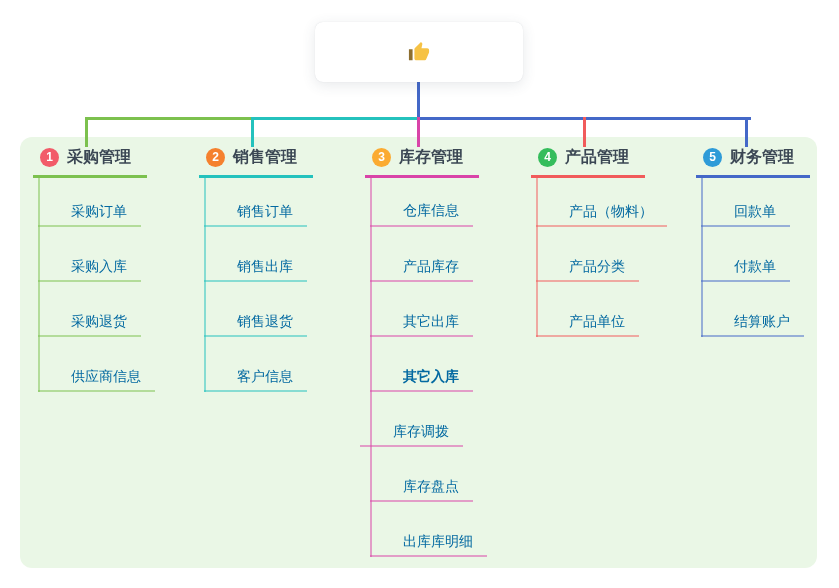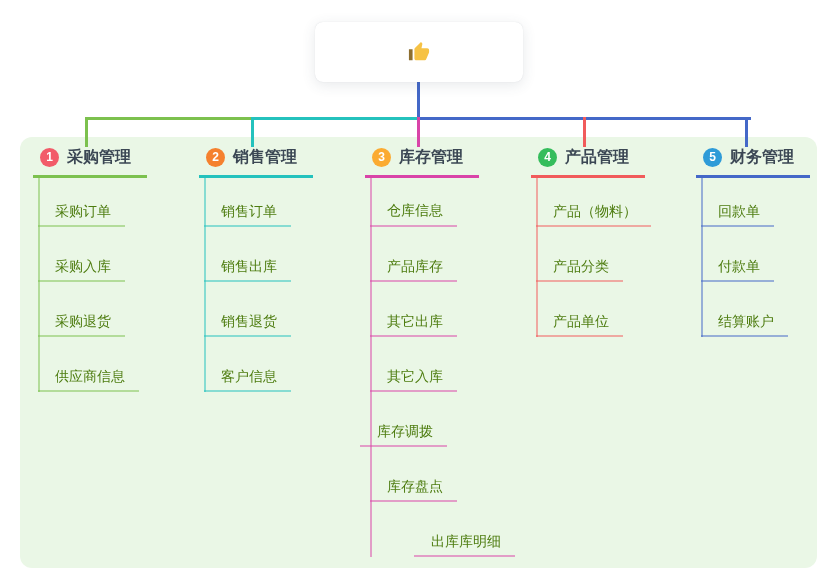--- a/index.html
+++ b/index.html
@@ -16,22 +16,22 @@
              font-size:20px;font-weight:500;color:#3d4654;z-index:5;}
   .root-node svg{display:block;}
   .root-stem{position:absolute;left:417px;top:80px;width:3px;height:38px;background:#4468c8;}
 
   .branch-title{position:absolute;top:146px;display:flex;align-items:center;
                 padding:0 16px 7px 7px;border-bottom:3px solid;height:22px;
                 font-size:16px;font-weight:600;color:#3b4754;white-space:nowrap;z-index:4;}
   .badge{display:inline-flex;align-items:center;justify-content:center;
          width:19px;height:19px;border-radius:50%;color:#fff;font-size:12px;
          font-weight:700;margin-right:8px;flex:0 0 auto;}
-  .child-node{position:absolute;padding:0 14px 7px 17px;border-bottom:2px solid;
-              font-size:14px;color:#4d7c0f;white-space:nowrap;line-height:14px;z-index:3;}
+  .child-node{position:absolute;padding:0 14px 7px 33px;border-bottom:2px solid;
+              font-size:14px;color:#0369a1;white-space:nowrap;line-height:14px;z-index:3;}
   .vline{position:absolute;width:2px;z-index:2;}
   .drop{position:absolute;width:3px;height:30px;top:117px;z-index:2;}
   .hline{position:absolute;top:117px;height:3px;z-index:2;}
 </style>
 </head>
 <body>
 
 <div id="canvas">
   <div class="panel"></div>
 
@@ -77,24 +77,24 @@
       <div class="child-node" style="left: 204px; top: 259px; border-bottom-color: rgba(36, 194, 189, 0.5);">销售出库</div>
       <div class="child-node" style="left: 204px; top: 314px; border-bottom-color: rgba(36, 194, 189, 0.5);">销售退货</div>
       <div class="child-node" style="left: 204px; top: 369px; border-bottom-color: rgba(36, 194, 189, 0.5);">客户信息</div>
       <div class="branch-title" style="left: 365px; border-bottom-color: rgb(217, 68, 168);">
         <div class="badge" style="background: rgb(251, 171, 50);">3</div>
         <span>库存管理</span>
       </div>
       <div class="child-node" style="left: 370px; top: 204px; border-bottom-color: rgba(217, 68, 168, 0.5); font-family: Liberation Mono, monospace;">仓库信息</div>
       <div class="child-node" style="left: 370px; top: 259px; border-bottom-color: rgba(217, 68, 168, 0.5);">产品库存</div>
       <div class="child-node" style="left: 370px; top: 314px; border-bottom-color: rgba(217, 68, 168, 0.5);">其它出库</div>
-      <div class="child-node" style="left: 370px; top: 369px; border-bottom-color: rgba(217, 68, 168, 0.5);">其它入库</div>
+      <div class="child-node" style="left: 370px; top: 369px; border-bottom-color: rgba(217, 68, 168, 0.5); font-weight: bold;">其它入库</div>
       <div class="child-node" style="left: 360px; top: 424px; border-bottom-color: rgba(217, 68, 168, 0.5);">库存调拨</div>
       <div class="child-node" style="left: 370px; top: 479px; border-bottom-color: rgba(217, 68, 168, 0.5);">库存盘点</div>
-      <div class="child-node" style="left: 370px; top: 534px; border-bottom-color: rgba(217, 68, 168, 0.5); margin-left: 44px;">出库库明细</div>
+      <div class="child-node" style="left: 370px; top: 534px; border-bottom-color: rgba(217, 68, 168, 0.5);">出库库明细</div>
       <div class="branch-title" style="left: 531px; border-bottom-color: rgb(241, 91, 91);">
         <div class="badge" style="background: rgb(53, 189, 92);">4</div>
         <span>产品管理</span>
       </div>
       <div class="child-node" style="left: 536px; top: 204px; border-bottom-color: rgba(241, 91, 91, 0.5);">产品（物料）</div>
       <div class="child-node" style="left: 536px; top: 259px; border-bottom-color: rgba(241, 91, 91, 0.5);">产品分类</div>
       <div class="child-node" style="left: 536px; top: 314px; border-bottom-color: rgba(241, 91, 91, 0.5);">产品单位</div>
       <div class="branch-title" style="left: 696px; border-bottom-color: rgb(68, 104, 200);">
         <div class="badge" style="background: rgb(46, 155, 216);">5</div>
         <span>财务管理</span>

